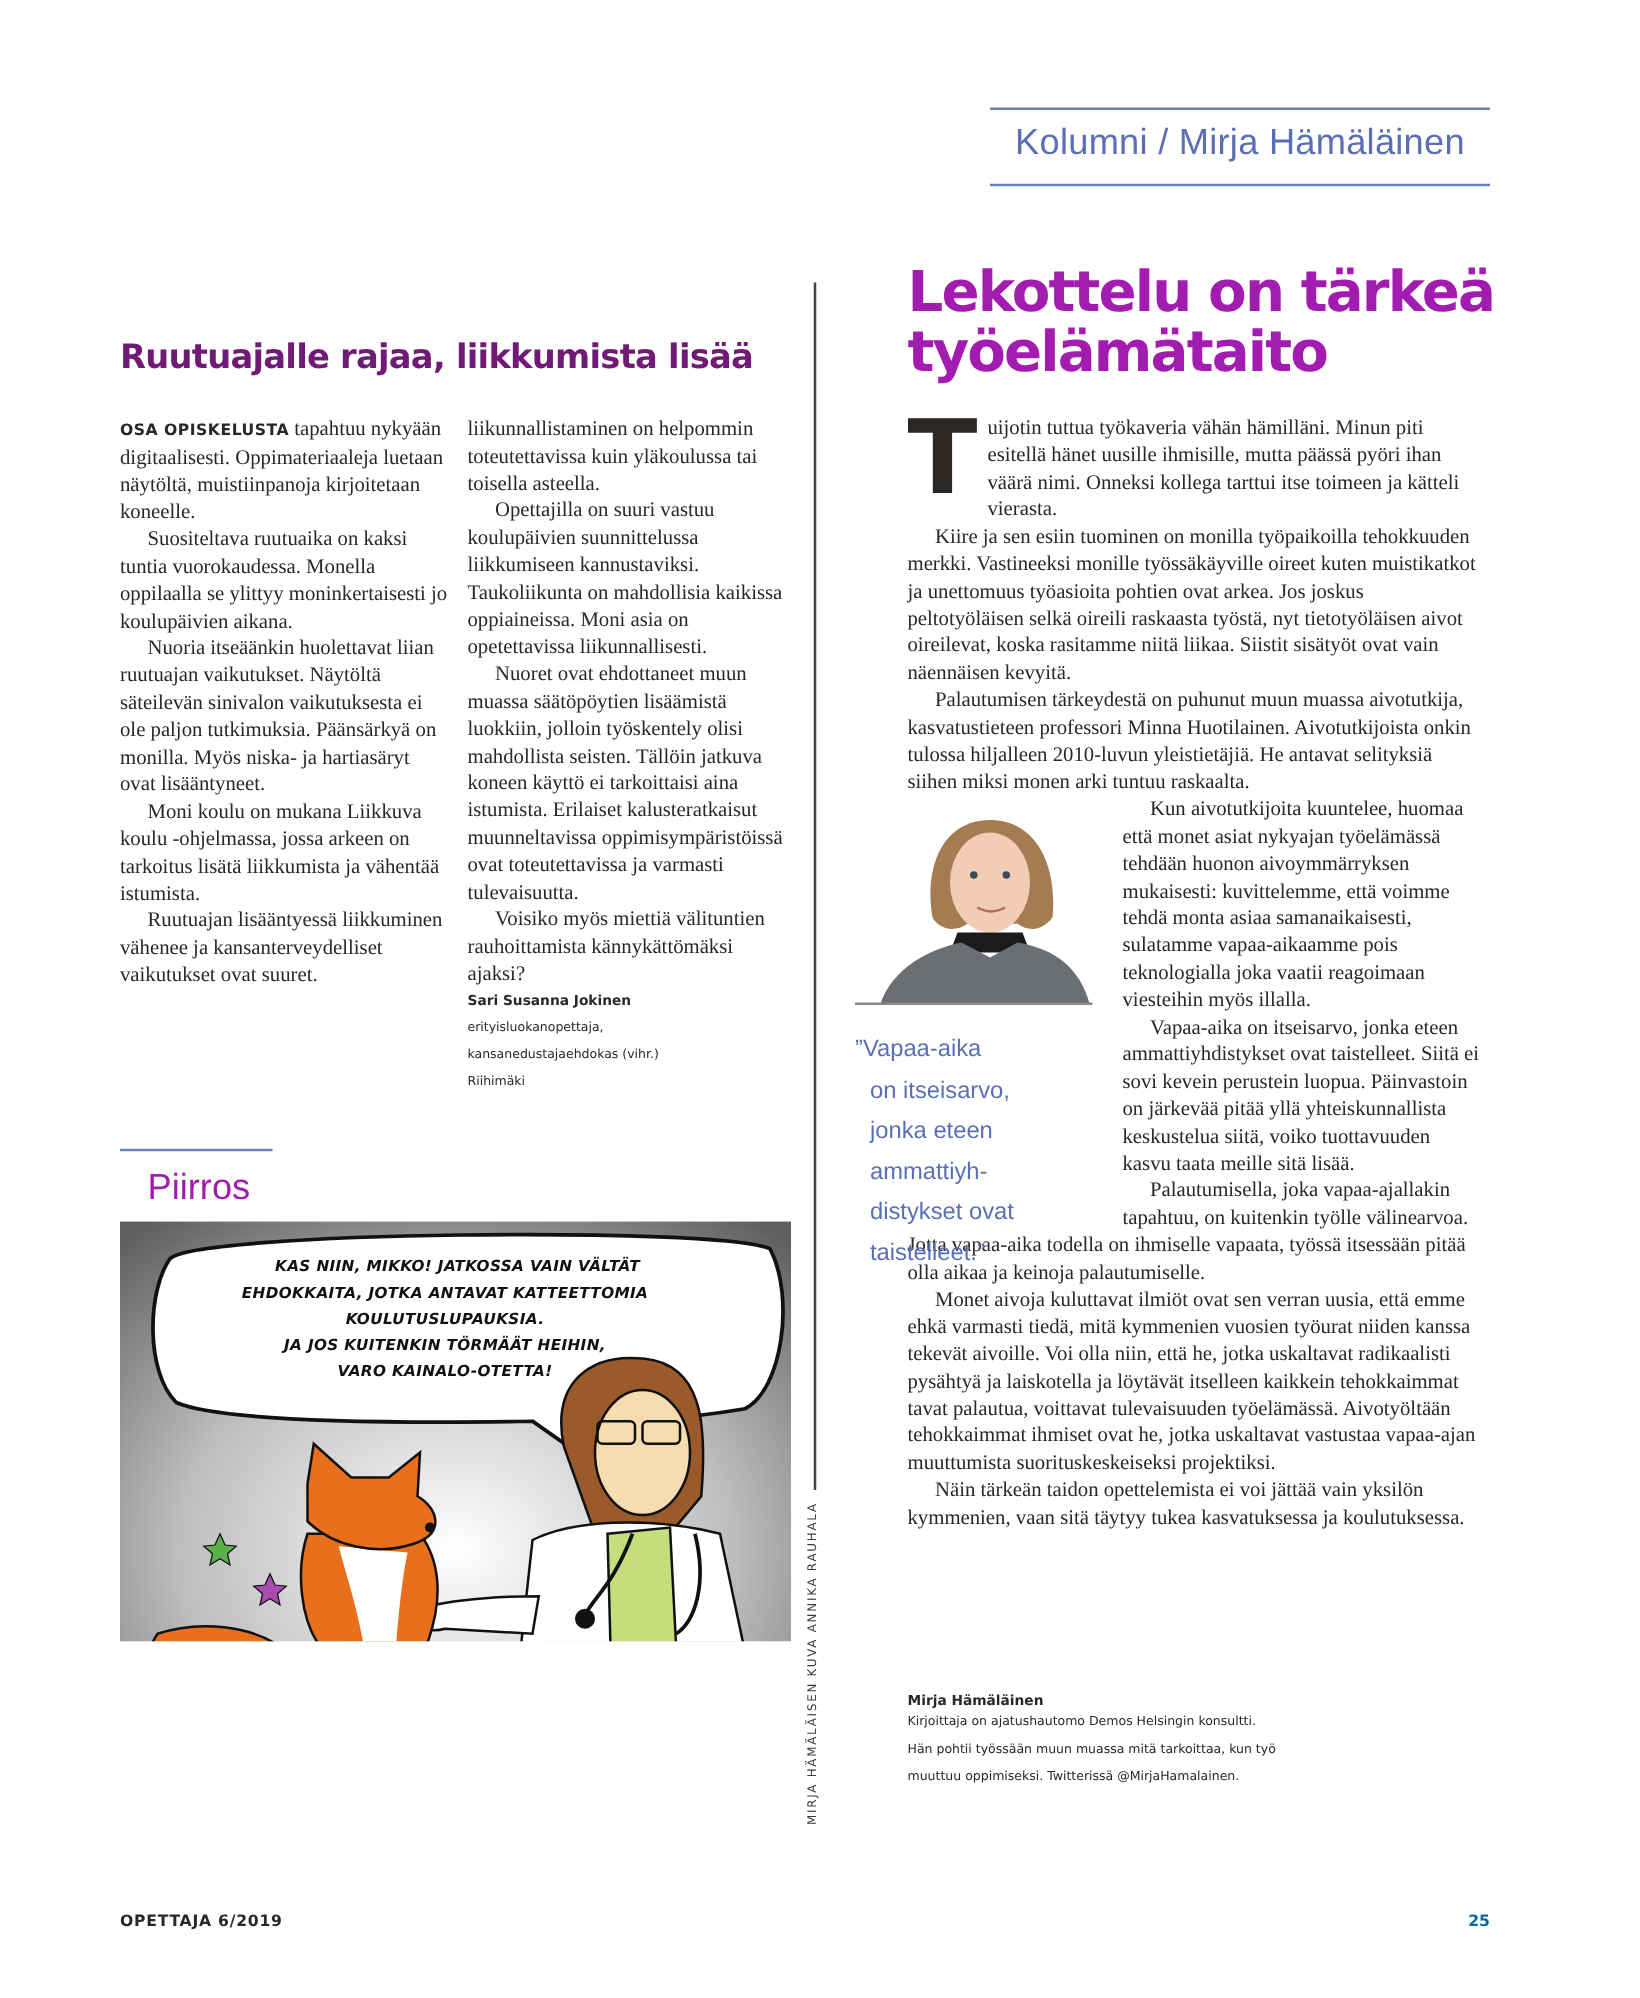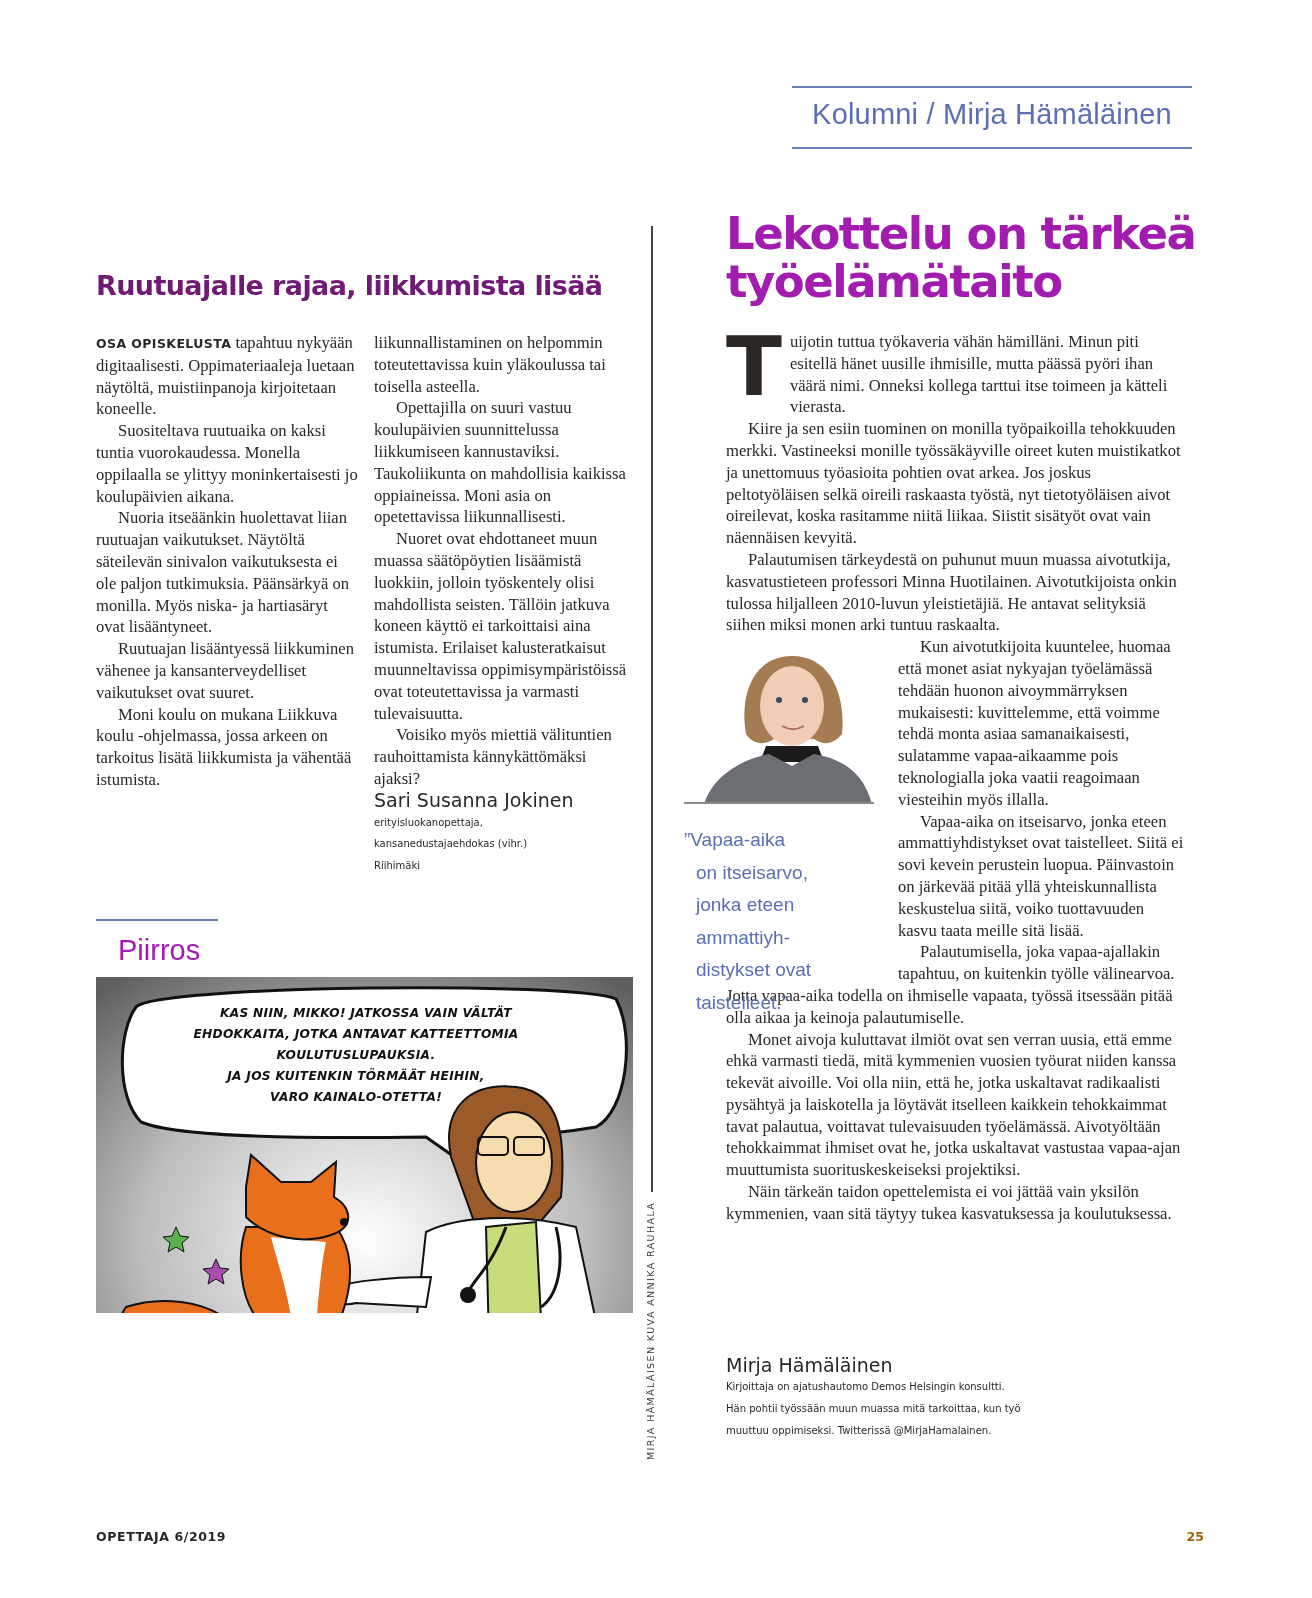--- a/index.html
+++ b/index.html
@@ -11,21 +11,21 @@
   #kolumni-label { left: 792px; top: 98px; width: 400px; text-align: center; font-family: "Liberation Sans", sans-serif; font-size: 29px; color: #5a6fb4; letter-spacing: 0.2px; }
 
   
   #left-title { left: 96px; top: 270px; font-family: "DejaVu Sans", sans-serif; font-weight: bold; font-size: 27px; color: #701a75; letter-spacing: -0.6px; }
   .col { position: absolute; font-family: "Liberation Serif", serif; font-size: 16.6px; line-height: 21.8px; color: #2b2724; }
   .col p { margin: 0; text-indent: 22px; }
   .col p.first { text-indent: 0; }
   .lead-caps { font-family: "DejaVu Sans", sans-serif; font-weight: bold; font-size: 12.5px; letter-spacing: 0.4px; }
   #left-col-1 { left: 96px; top: 332px; width: 262px; }
   #left-col-2 { left: 374px; top: 332px; width: 262px; }
-  .sig-name { font-family: "DejaVu Sans", sans-serif; font-weight: normal; font-size: 19px; margin-top: 22px; text-indent: 0 !important; }
+  .sig-name { font-family: "DejaVu Sans", sans-serif; font-weight: bold; font-size: 11px; margin-top: 22px; text-indent: 0 !important; }
   .sig-line { font-family: "DejaVu Sans", sans-serif; font-size: 10px; line-height: 21.8px; text-indent: 0 !important; }
 
   
   #piirros-label { left: 118px; top: 934px; font-family: "Liberation Sans", sans-serif; font-size: 29px; color: #a21caf; }
 
   
   #col-divider { left: 651px; top: 226px; width: 1.5px; height: 966px; background: #444; }
 
   
   #cartoon { left: 96px; top: 977px; width: 537px; height: 336px; overflow: hidden; }
@@ -38,39 +38,39 @@
   .wrap-spacer { float: left; clear: left; width: 172px; height: 370px; }
   #portrait { left: 684px; top: 634px; width: 190px; height: 170px; overflow: hidden; }
   #portrait-base { left: 684px; top: 802px; width: 190px; height: 2px; background: #8a8a8a; }
   #pull-quote { left: 684px; top: 824px; width: 205px; font-family: "Liberation Sans", sans-serif; font-size: 19px; line-height: 32.5px; color: #5a6fb4; }
   #pull-quote .q-line { display: block; padding-left: 12px; }
   #pull-quote .q-line.first { padding-left: 0; }
   #right-sig { left: 726px; top: 1354px; width: 460px; }
 
   
   #footer-left { left: 96px; top: 1529px; font-family: "DejaVu Sans", sans-serif; font-weight: bold; font-size: 12.5px; letter-spacing: 0.6px; color: #2b2724; }
-  #footer-right { left: 1170px; top: 1529px; width: 22px; text-align: right; font-family: "DejaVu Sans", sans-serif; font-weight: bold; font-size: 12.5px; color: #a16207; margin-left: 12px; }
+  #footer-right { left: 1170px; top: 1529px; width: 22px; text-align: right; font-family: "DejaVu Sans", sans-serif; font-weight: bold; font-size: 12.5px; color: #0369a1; }
 
   .bubble-text { font-family: "DejaVu Sans", sans-serif; font-weight: bold; font-style: italic; font-size: 12.2px; fill: #111; letter-spacing: 0.3px; }
 </style>
 </head>
 <body>
 
 <div class="rule" style="left:792px; top:86px; width:400px;"></div>
 <div id="kolumni-label" class="abs">Kolumni / Mirja Hämäläinen</div>
 <div class="rule" style="left:792px; top:147px; width:400px;"></div>
 
 <div id="left-title" class="abs">Ruutuajalle rajaa, liikkumista lisää</div>
 
 <div id="left-col-1" class="col">
   <p class="first"><span class="lead-caps">OSA OPISKELUSTA</span><span> tapahtuu nykyään digitaalisesti. Oppimateriaaleja luetaan näytöltä, muistiinpanoja kirjoitetaan koneelle.</span></p>
   <p>Suositeltava ruutuaika on kaksi tuntia vuorokaudessa. Monella oppilaalla se ylittyy moninkertaisesti jo koulupäivien aikana.</p>
   <p>Nuoria itseäänkin huolettavat liian ruutuajan vaikutukset. Näytöltä säteilevän sinivalon vaikutuksesta ei ole paljon tutkimuksia. Päänsärkyä on monilla. Myös niska- ja hartiasäryt ovat lisääntyneet.</p>
+  <p>Moni koulu on mukana Liikkuva koulu -ohjelmassa, jossa arkeen on tarkoitus lisätä liikkumista ja vähentää istumista.</p>
   <p>Ruutuajan lisääntyessä liikkuminen vähenee ja kansanterveydelliset vaikutukset ovat suuret.</p>
-  <p>Moni koulu on mukana Liikkuva koulu -ohjelmassa, jossa arkeen on tarkoitus lisätä liikkumista ja vähentää istumista.</p>
 </div>
 
 <div id="left-col-2" class="col">
   <p class="first">liikunnallistaminen on helpommin toteutettavissa kuin yläkoulussa tai toisella asteella.</p>
   <p>Opettajilla on suuri vastuu koulupäivien suunnittelussa liikkumiseen kannustaviksi. Taukoliikunta on mahdollisia kaikissa oppiaineissa. Moni asia on opetettavissa liikunnallisesti.</p>
   <p>Nuoret ovat ehdottaneet muun muassa säätöpöytien lisäämistä luokkiin, jolloin työskentely olisi mahdollista seisten. Tällöin jatkuva koneen käyttö ei tarkoittaisi aina istumista. Erilaiset kalusteratkaisut muunneltavissa oppimisympäristöissä ovat toteutettavissa ja varmasti tulevaisuutta.</p>
   <p>Voisiko myös miettiä välituntien rauhoittamista kännykättömäksi ajaksi?</p>
   <p class="sig-name">Sari Susanna Jokinen</p>
   <p class="sig-line">erityisluokanopettaja,</p>
   <p class="sig-line">kansanedustajaehdokas (vihr.)</p>

